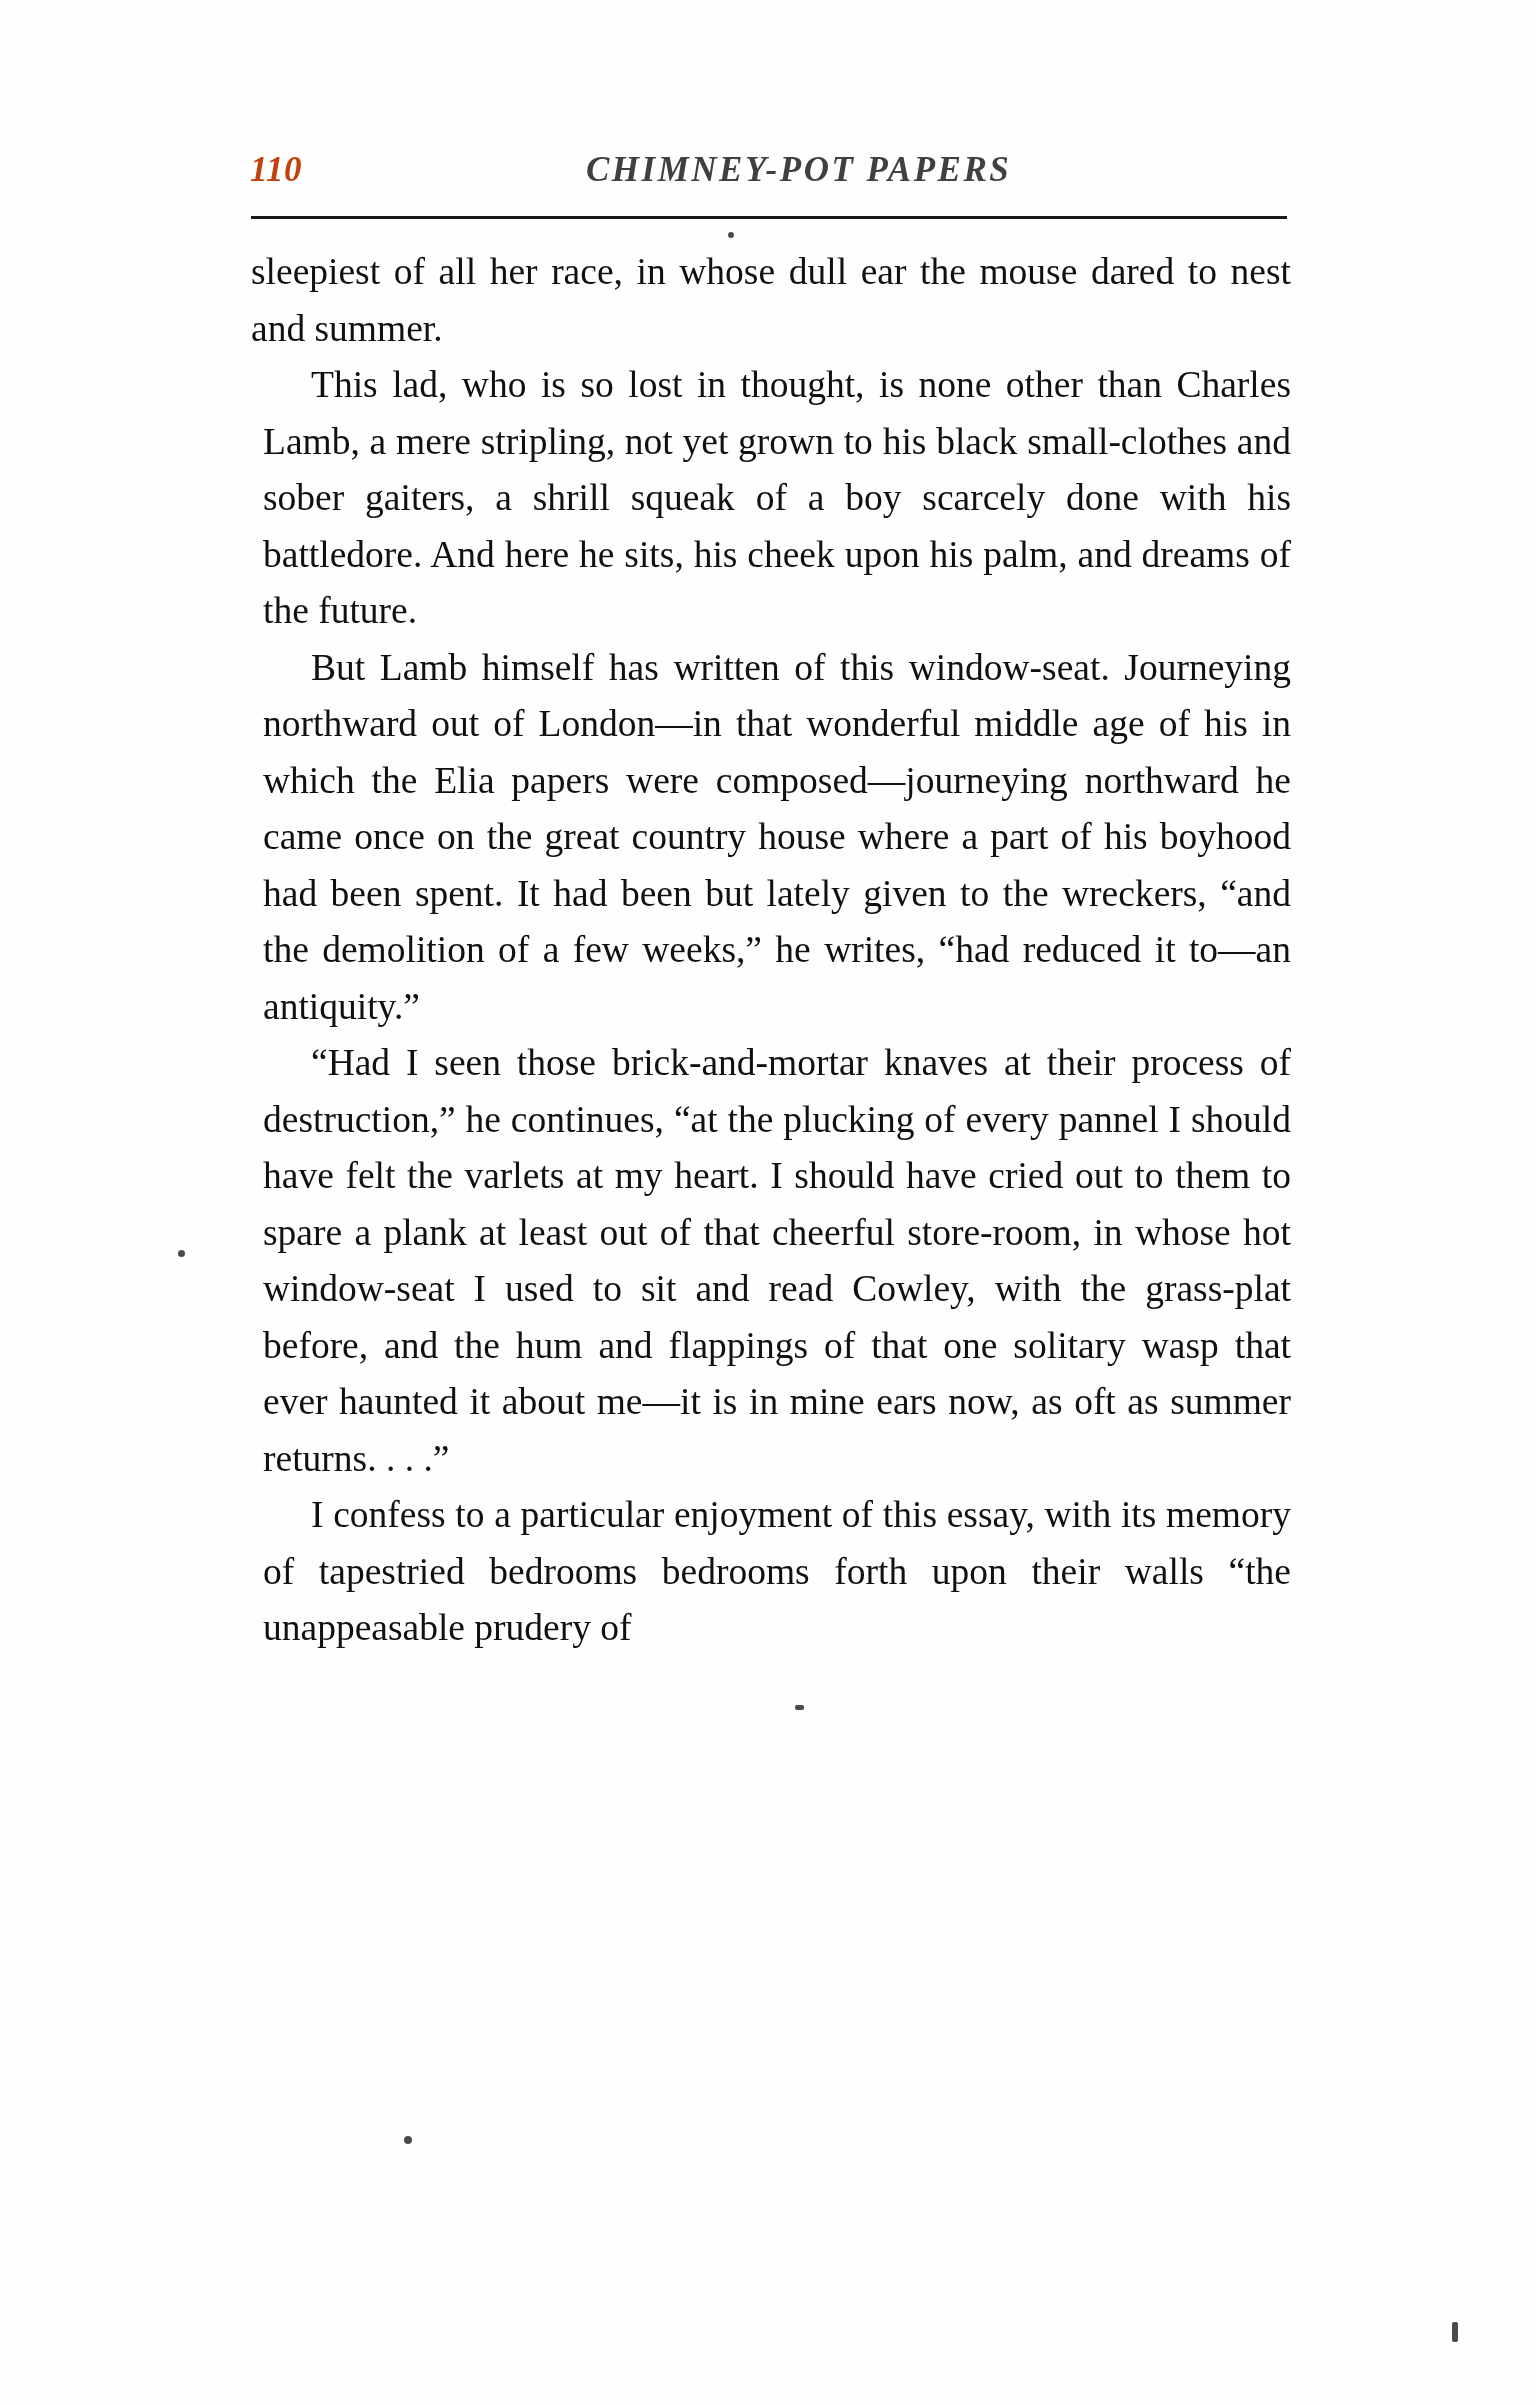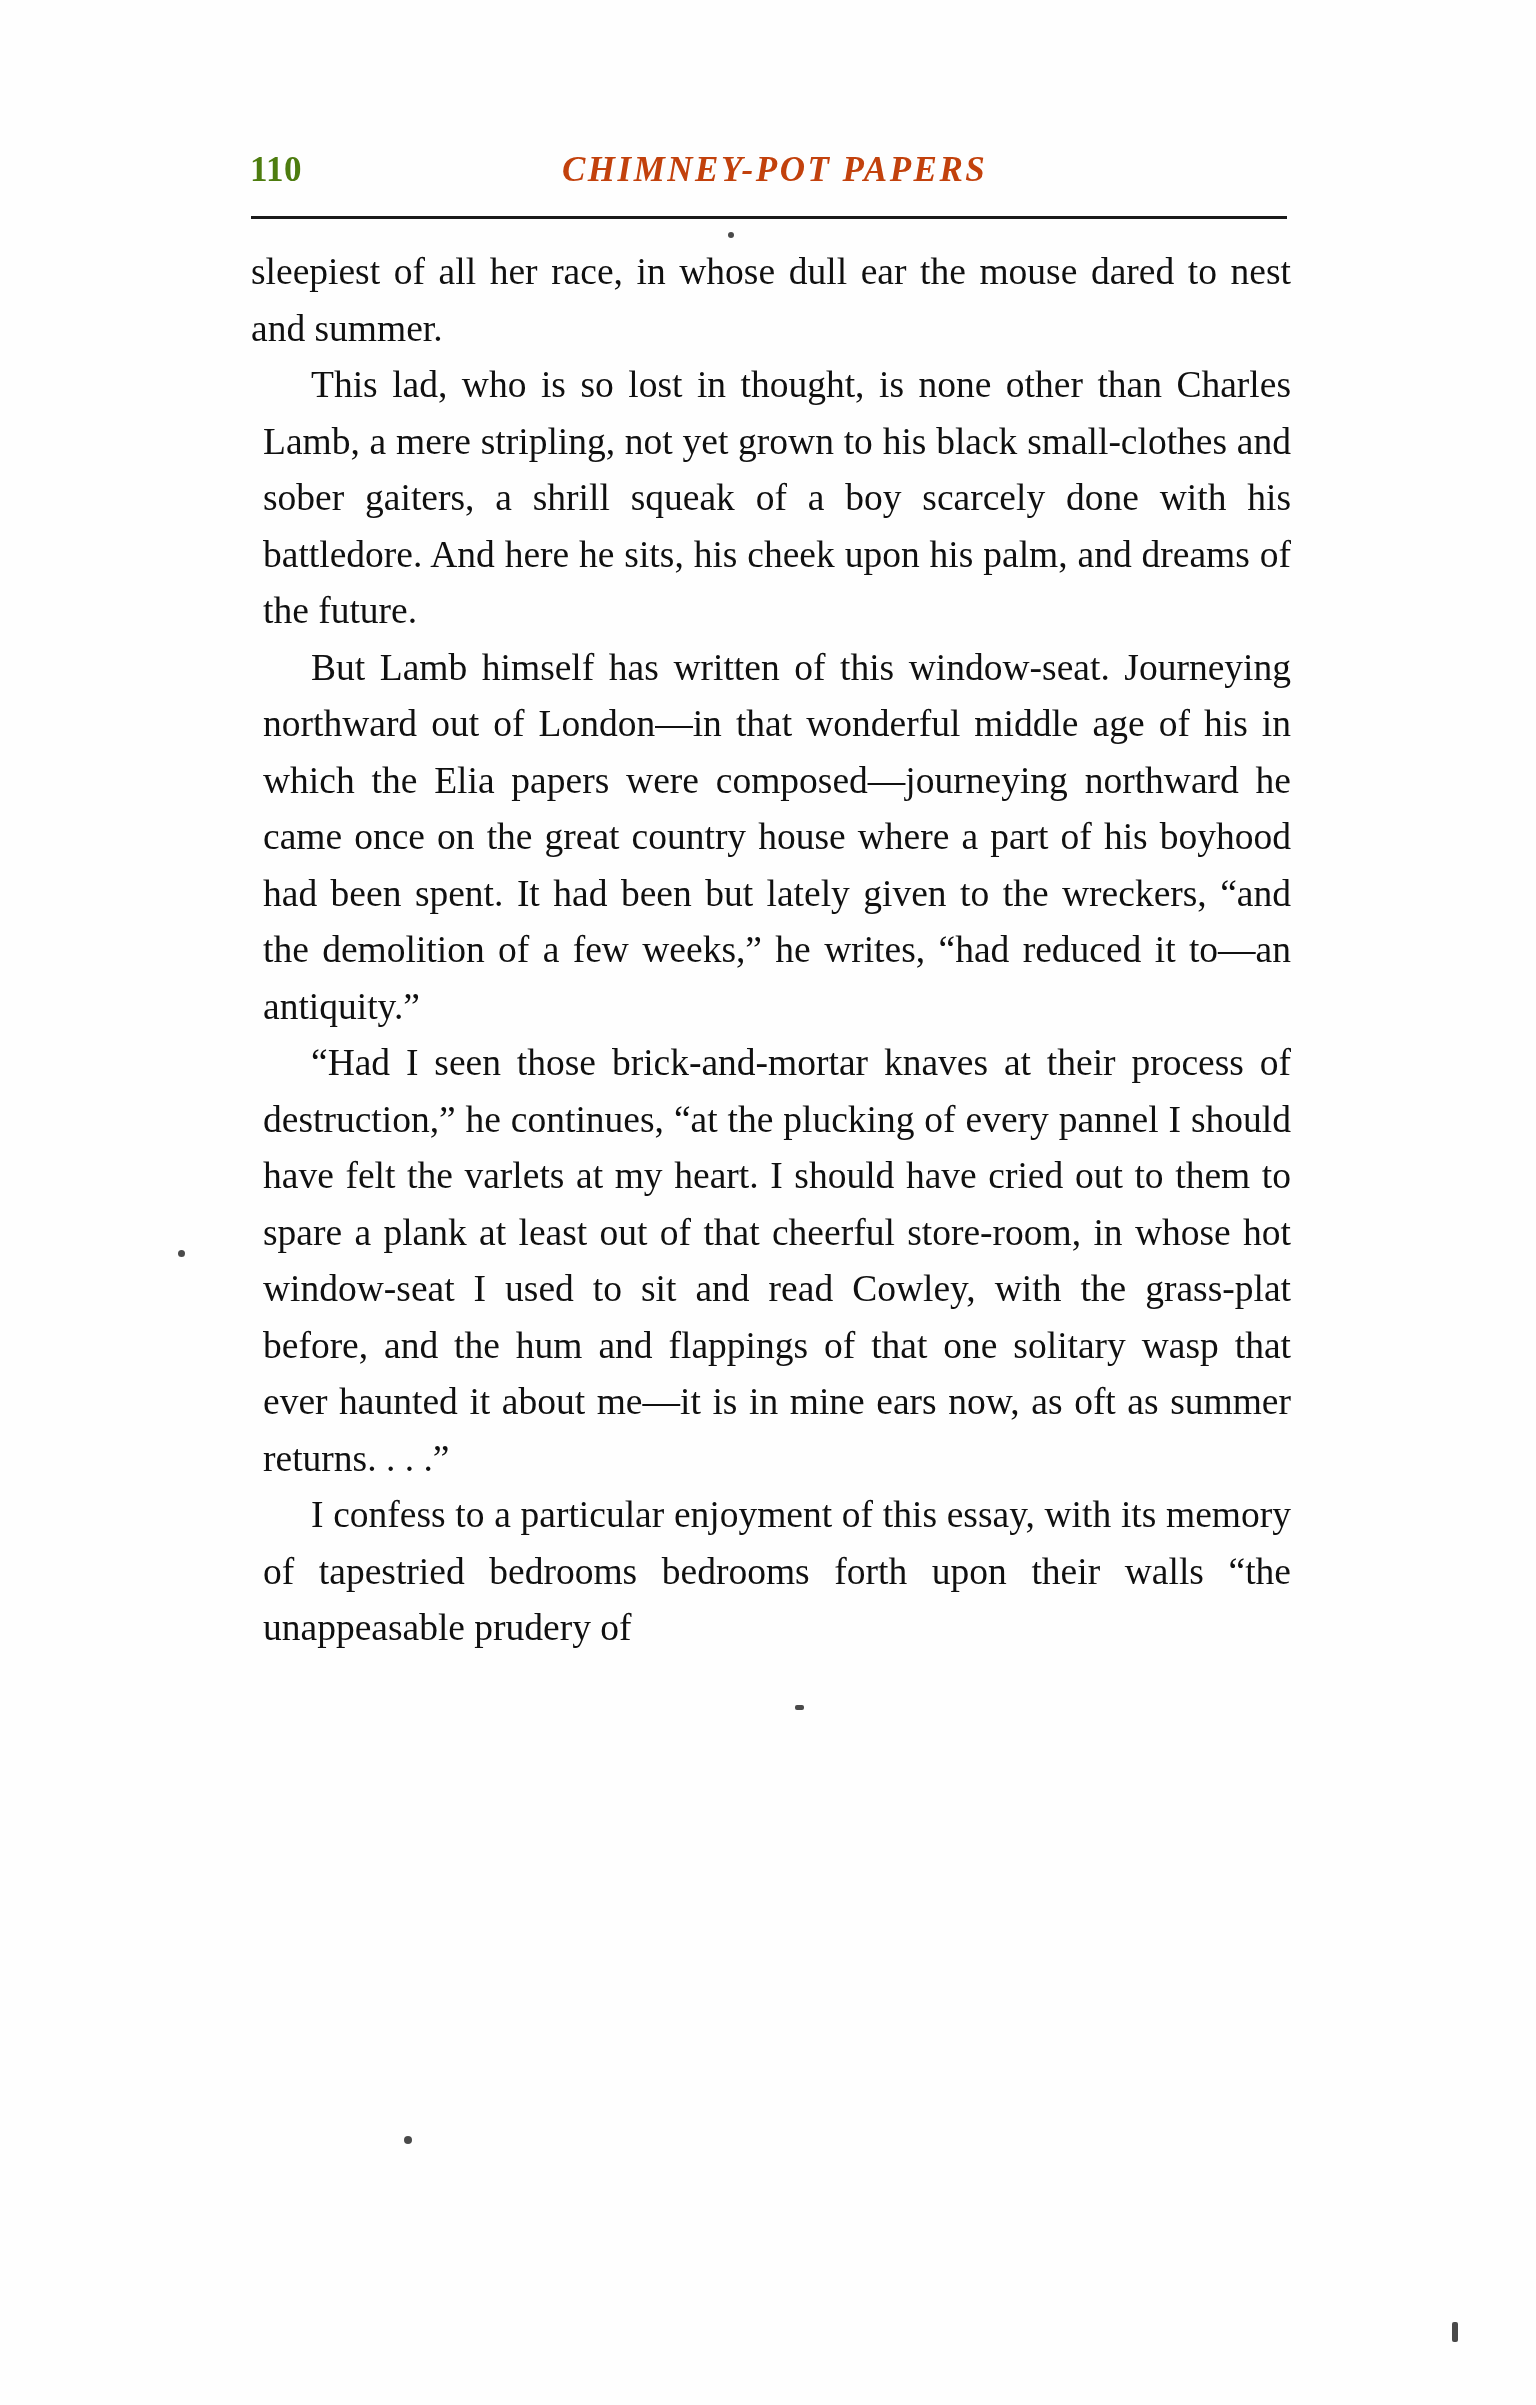--- a/index.html
+++ b/index.html
@@ -25,35 +25,36 @@
   }
   .page-header {
     position: absolute;
     left: 250px;
     top: 150px;
     width: 1440px;
     display: flex;
     align-items: baseline;
   }
   .folio {
+    font-style: italic;
     font-weight: 700;
     font-size: 35px;
     letter-spacing: 0.5px;
-    color: #4d7c0f;
+    color: #c2410c;
     width: 300px;
     text-align: left;
   }
   .running-head {
     font-style: italic;
     font-weight: 700;
     font-size: 35px;
     letter-spacing: 2.5px;
-    color: #c2410c;
+    color: #404040;
     flex: 0 0 auto;
-    margin-left: 12px;
+    margin-left: 36px;
     white-space: nowrap;
   }
   .rule {
     position: absolute;
     left: 251px;
     top: 216px;
     width: 1036px;
     height: 3px;
     background: #1a1a1a;
   }

